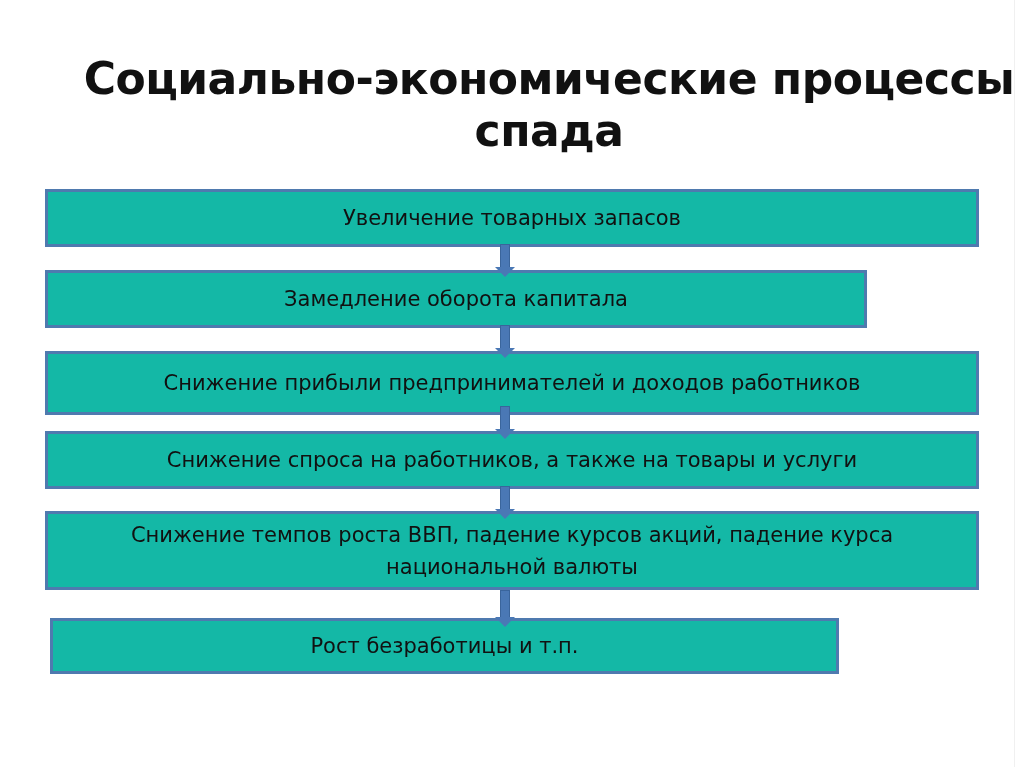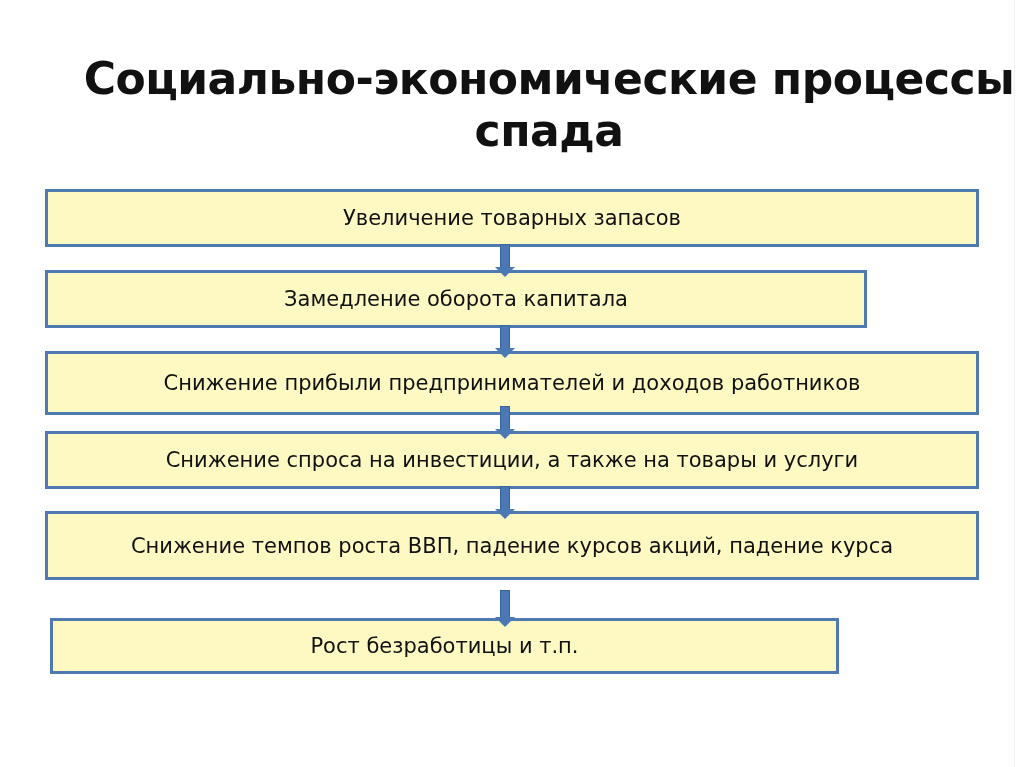--- a/index.html
+++ b/index.html
@@ -1,19 +1,19 @@
 <!DOCTYPE html>
 <html><head>
 <meta charset="utf-8">
 <style>
   html,body{margin:0;padding:0;}
   body{width:1024px;height:767px;background:#ffffff;position:relative;overflow:hidden;font-family:"DejaVu Sans","Liberation Sans",sans-serif;}
   .edge{position:absolute;left:1014px;top:0;width:1px;height:767px;background:#f0f0f0;}
   .title{position:absolute;left:0;top:53px;width:1024px;text-align:center;font-family:"DejaVu Sans",sans-serif;font-weight:bold;font-size:44px;line-height:52px;color:#111;letter-spacing:-0.5px;padding-left:37px;}
-  .box{position:absolute;box-sizing:border-box;border:3px solid #4f7aaf;background:#fef9c3;display:flex;align-items:center;justify-content:center;text-align:right;font-family:"DejaVu Sans",sans-serif;font-size:21px;line-height:32px;color:#111;}
+  .box{position:absolute;box-sizing:border-box;border:3px solid #4f7aaf;background:#14b8a6;display:flex;align-items:center;justify-content:center;text-align:right;font-family:"DejaVu Sans",sans-serif;font-size:21px;line-height:32px;color:#111;}
   .arrow{position:absolute;width:20px;}
   .arrow .shaft{position:absolute;left:5px;top:0;width:10px;background:#4a78b5;border:1px solid #3a659c;box-sizing:border-box;}
   .arrow .head{position:absolute;left:0;width:0;height:0;border-left:10px solid transparent;border-right:10px solid transparent;border-top:10px solid #4a78b5;}
 </style>
 </head>
 <body>
 
 <div class="edge"></div>
 
 <div class="title">
@@ -23,24 +23,25 @@
 <div class="box" style="left:45px;top:189px;width:934px;height:58px;">
   <span>Увеличение товарных запасов</span>
 </div>
 <div class="box" style="left:45px;top:270px;width:822px;height:58px;">
   <span>Замедление оборота капитала</span>
 </div>
 <div class="box" style="left:45px;top:351px;width:934px;height:64px;">
   <span>Снижение прибыли предпринимателей и доходов работников</span>
 </div>
 <div class="box" style="left:45px;top:431px;width:934px;height:58px;">
-  <span>Снижение спроса на инвестиции, а также на товары и услуги</span>
+  <span>Снижение спроса на работников, а также на товары и услуги</span>
 </div>
-<div class="box" style="left:45px;top:511px;width:934px;height:69px;flex-direction:column;">
+<div class="box" style="left:45px;top:511px;width:934px;height:79px;flex-direction:column;">
   <span>Снижение темпов роста ВВП, падение курсов акций, падение курса</span>
+  <span>национальной валюты</span>
 </div>
 <div class="box" style="left:50px;top:618px;width:789px;height:56px;">
   <span>Рост безработицы и т.п.</span>
 </div>
 
 <div class="arrow" style="left:495px;top:244px;height:34px;">
   <div class="shaft" style="height:24px;"></div>
     <div class="head" style="top:23px;"></div>
 </div>
 <div class="arrow" style="left:495px;top:325px;height:34px;">

